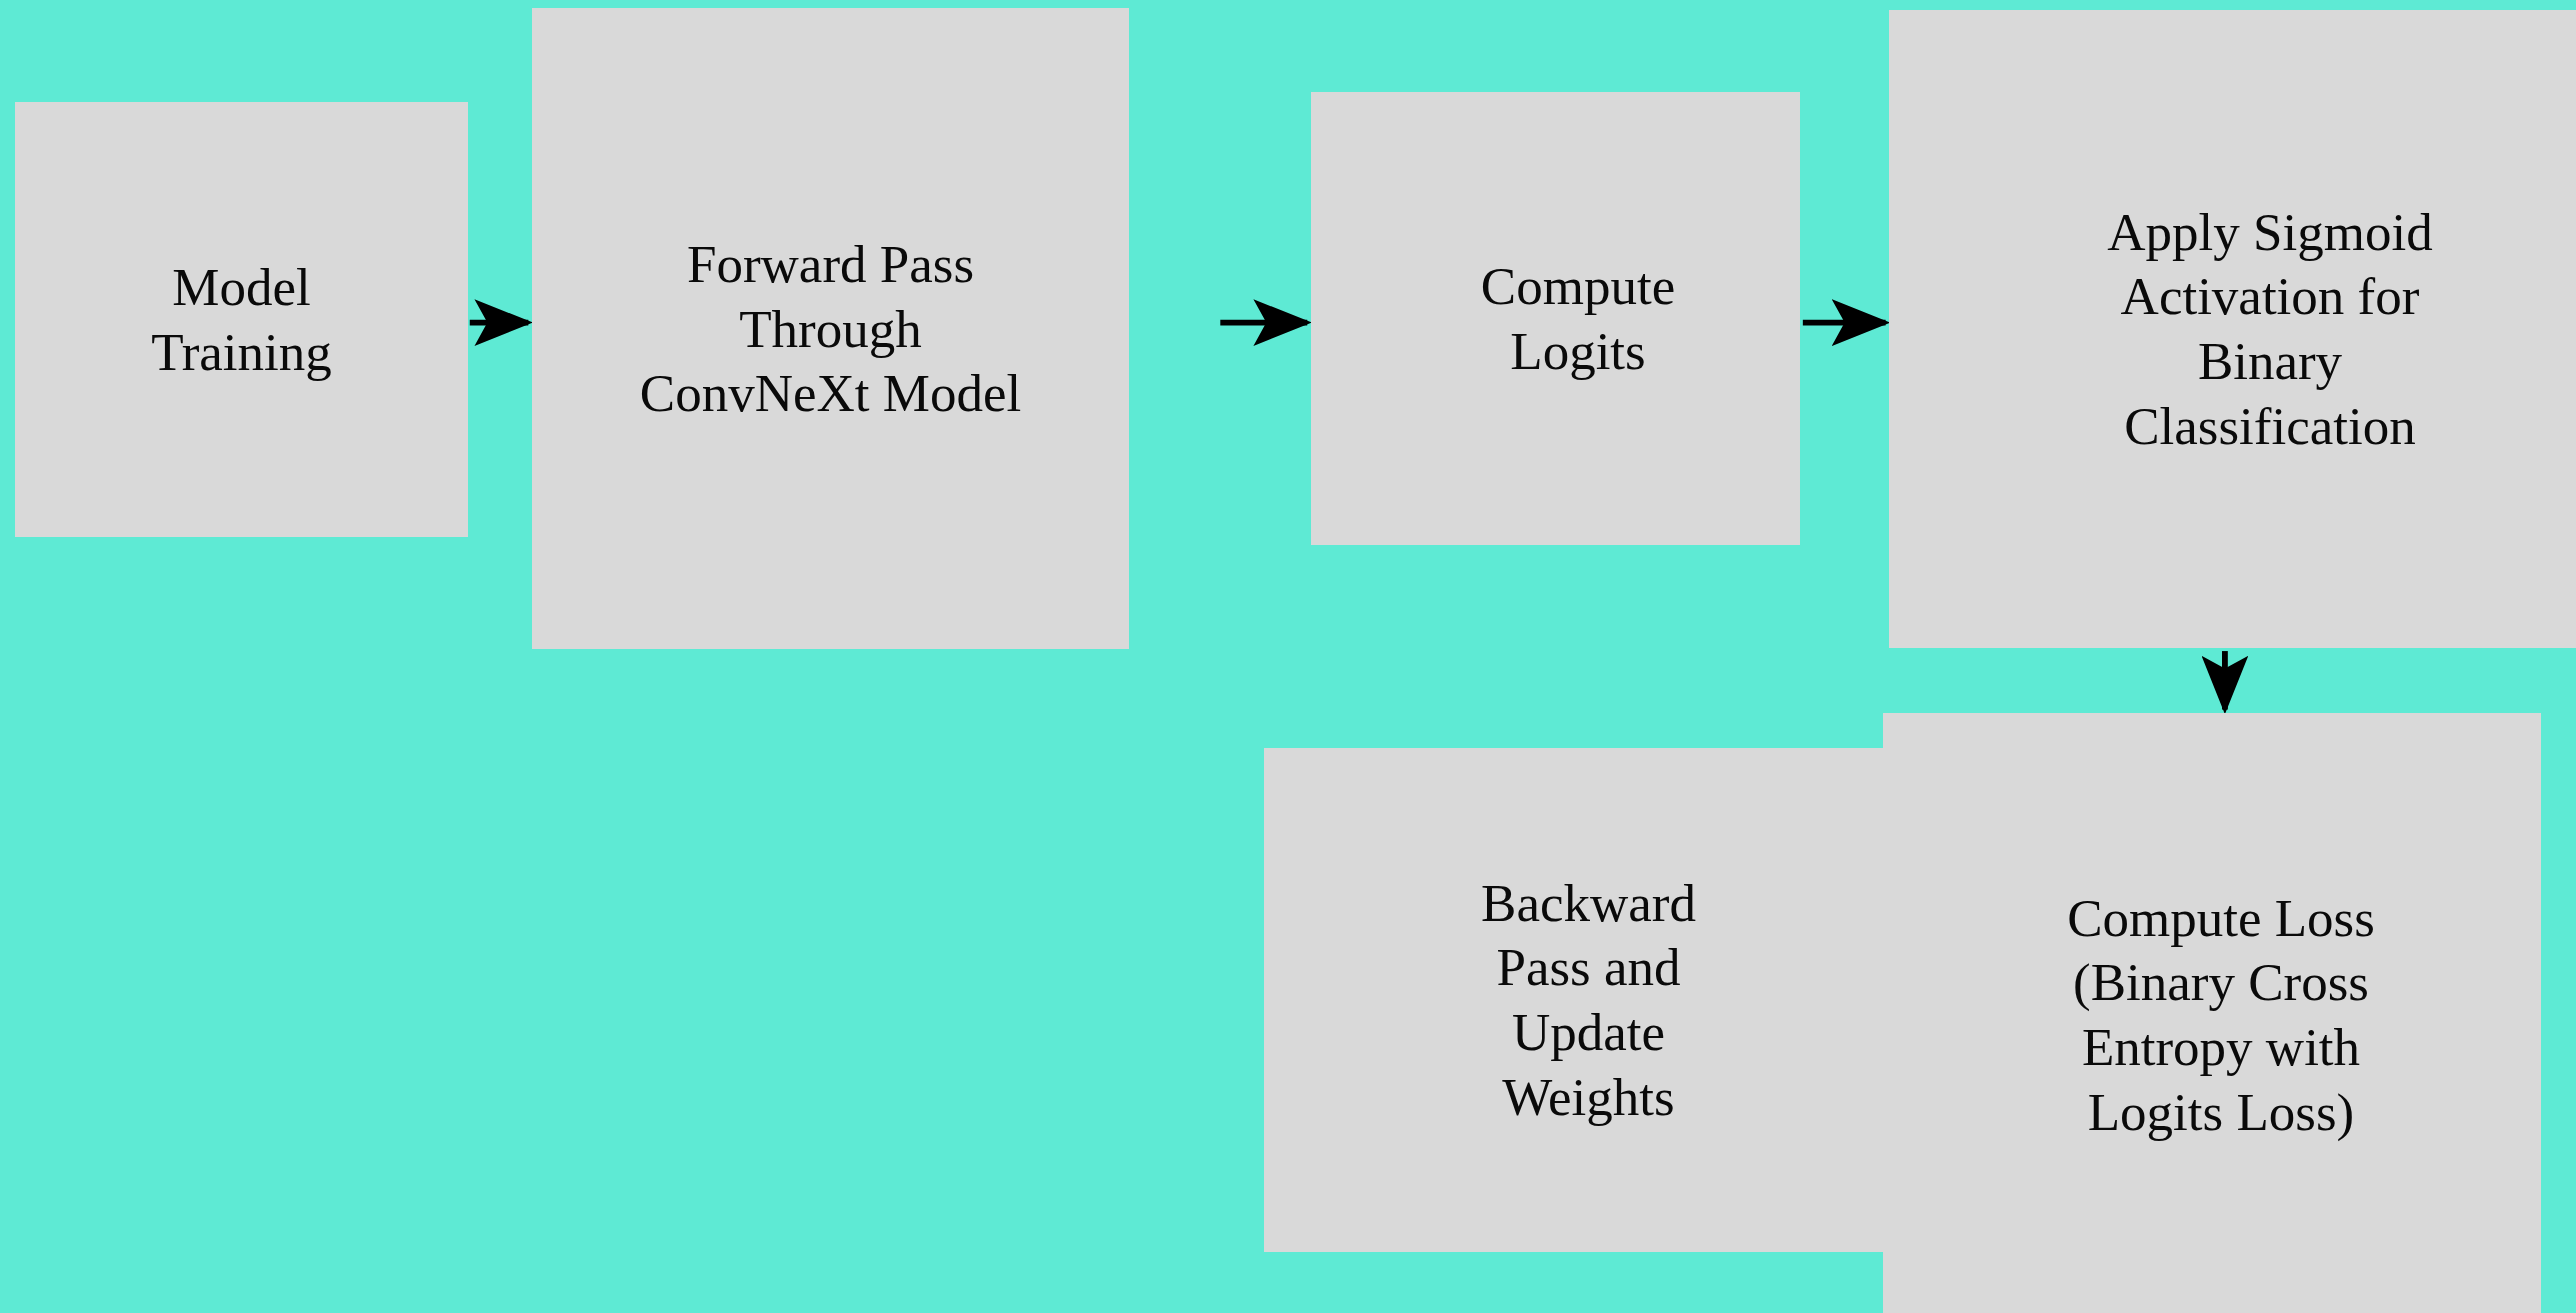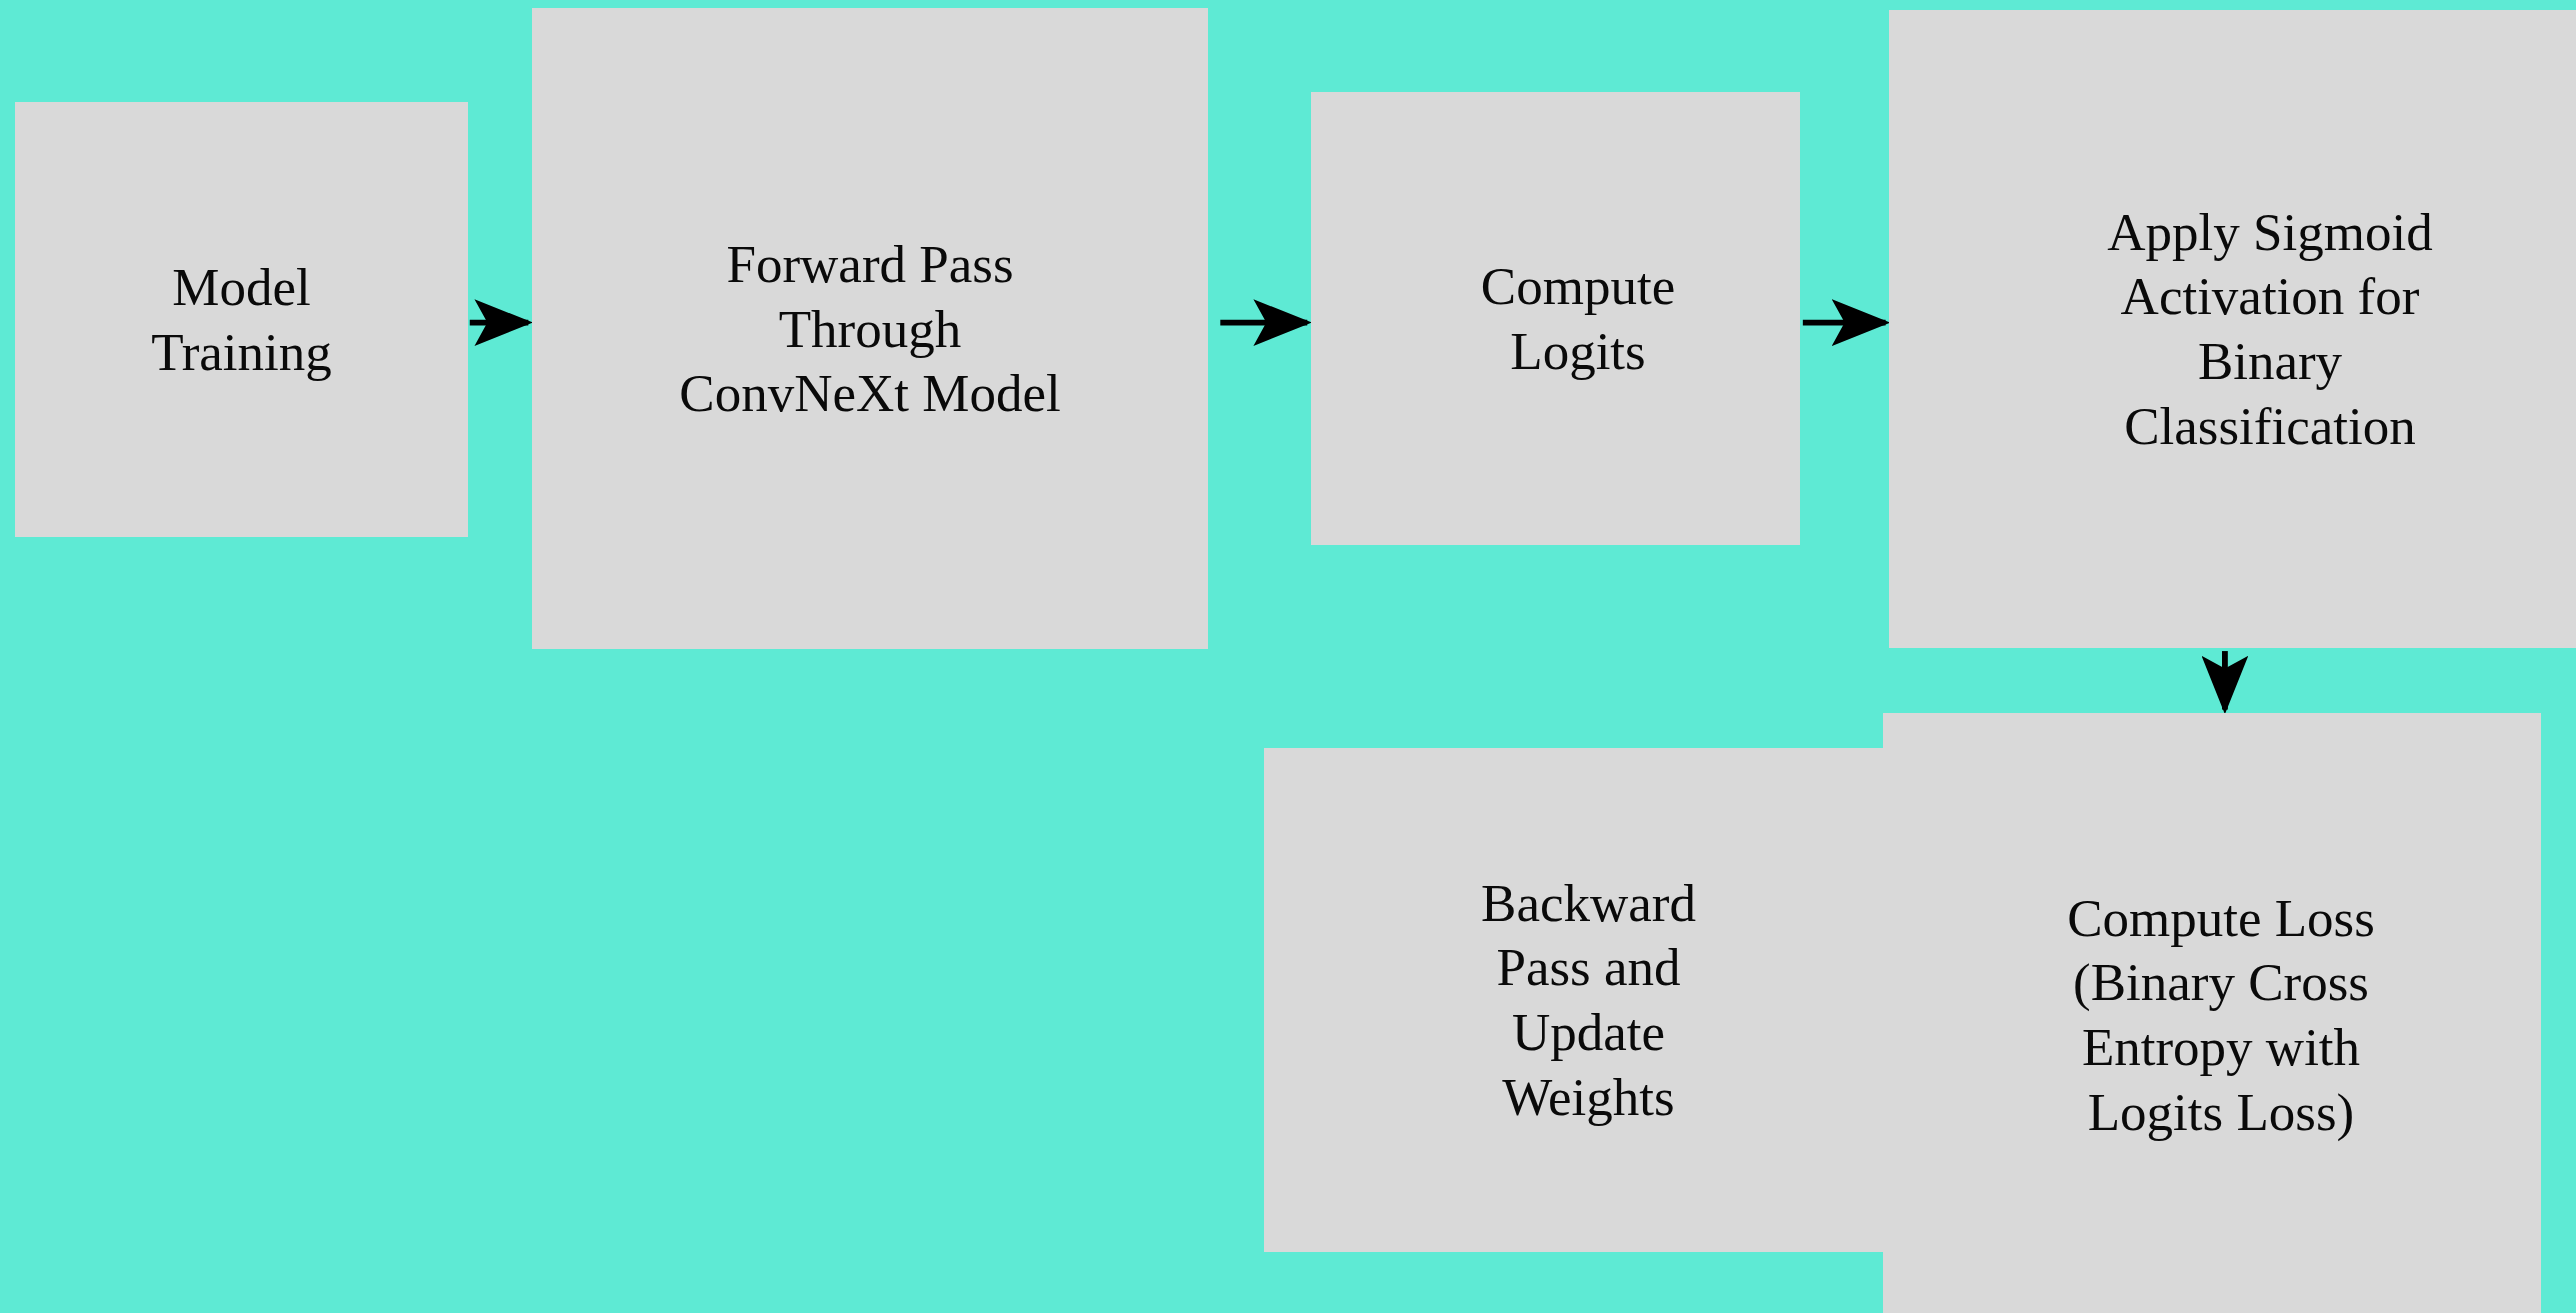--- a/index.html
+++ b/index.html
@@ -28,21 +28,21 @@
   .node-label {
     text-align: center;
     line-height: 1.22;
     font-size: 52px;
     color: #0a0a0a;
     white-space: pre-line;
     padding: 0 5px;
   }
   
   #node-model-training      { left: 15px;   top: 102px; width: 453px;  height: 435px; }
-  #node-forward-pass        { left: 532px;  top: 8.4px;  width: 676px;  height: 641px; }
+  #node-forward-pass        { left: 532px;  top: 8.4px;  width: 597px;  height: 641px; }
   #node-compute-logits      { left: 1311px; top: 92px; width: 489px;  height: 453px; }
   #node-apply-sigmoid       { left: 1889px; top: 10px;  width: 762px;  height: 638px; }
   #node-backward-pass       { left: 1264px; top: 748px; width: 625px;  height: 504px; padding-left: 24px; }
   #node-compute-loss        { left: 1883px; top: 713px; width: 658px;  height: 604px; padding-left: 18px; }
 
   #node-model-training .node-label   { font-size: 53px; }
   #node-forward-pass .node-label     { font-size: 53px; }
   #node-compute-logits .node-label   { font-size: 53px; margin-left: 45px; }
   #node-apply-sigmoid .node-label    { font-size: 53px; }
   #node-backward-pass .node-label    { font-size: 53px; }

